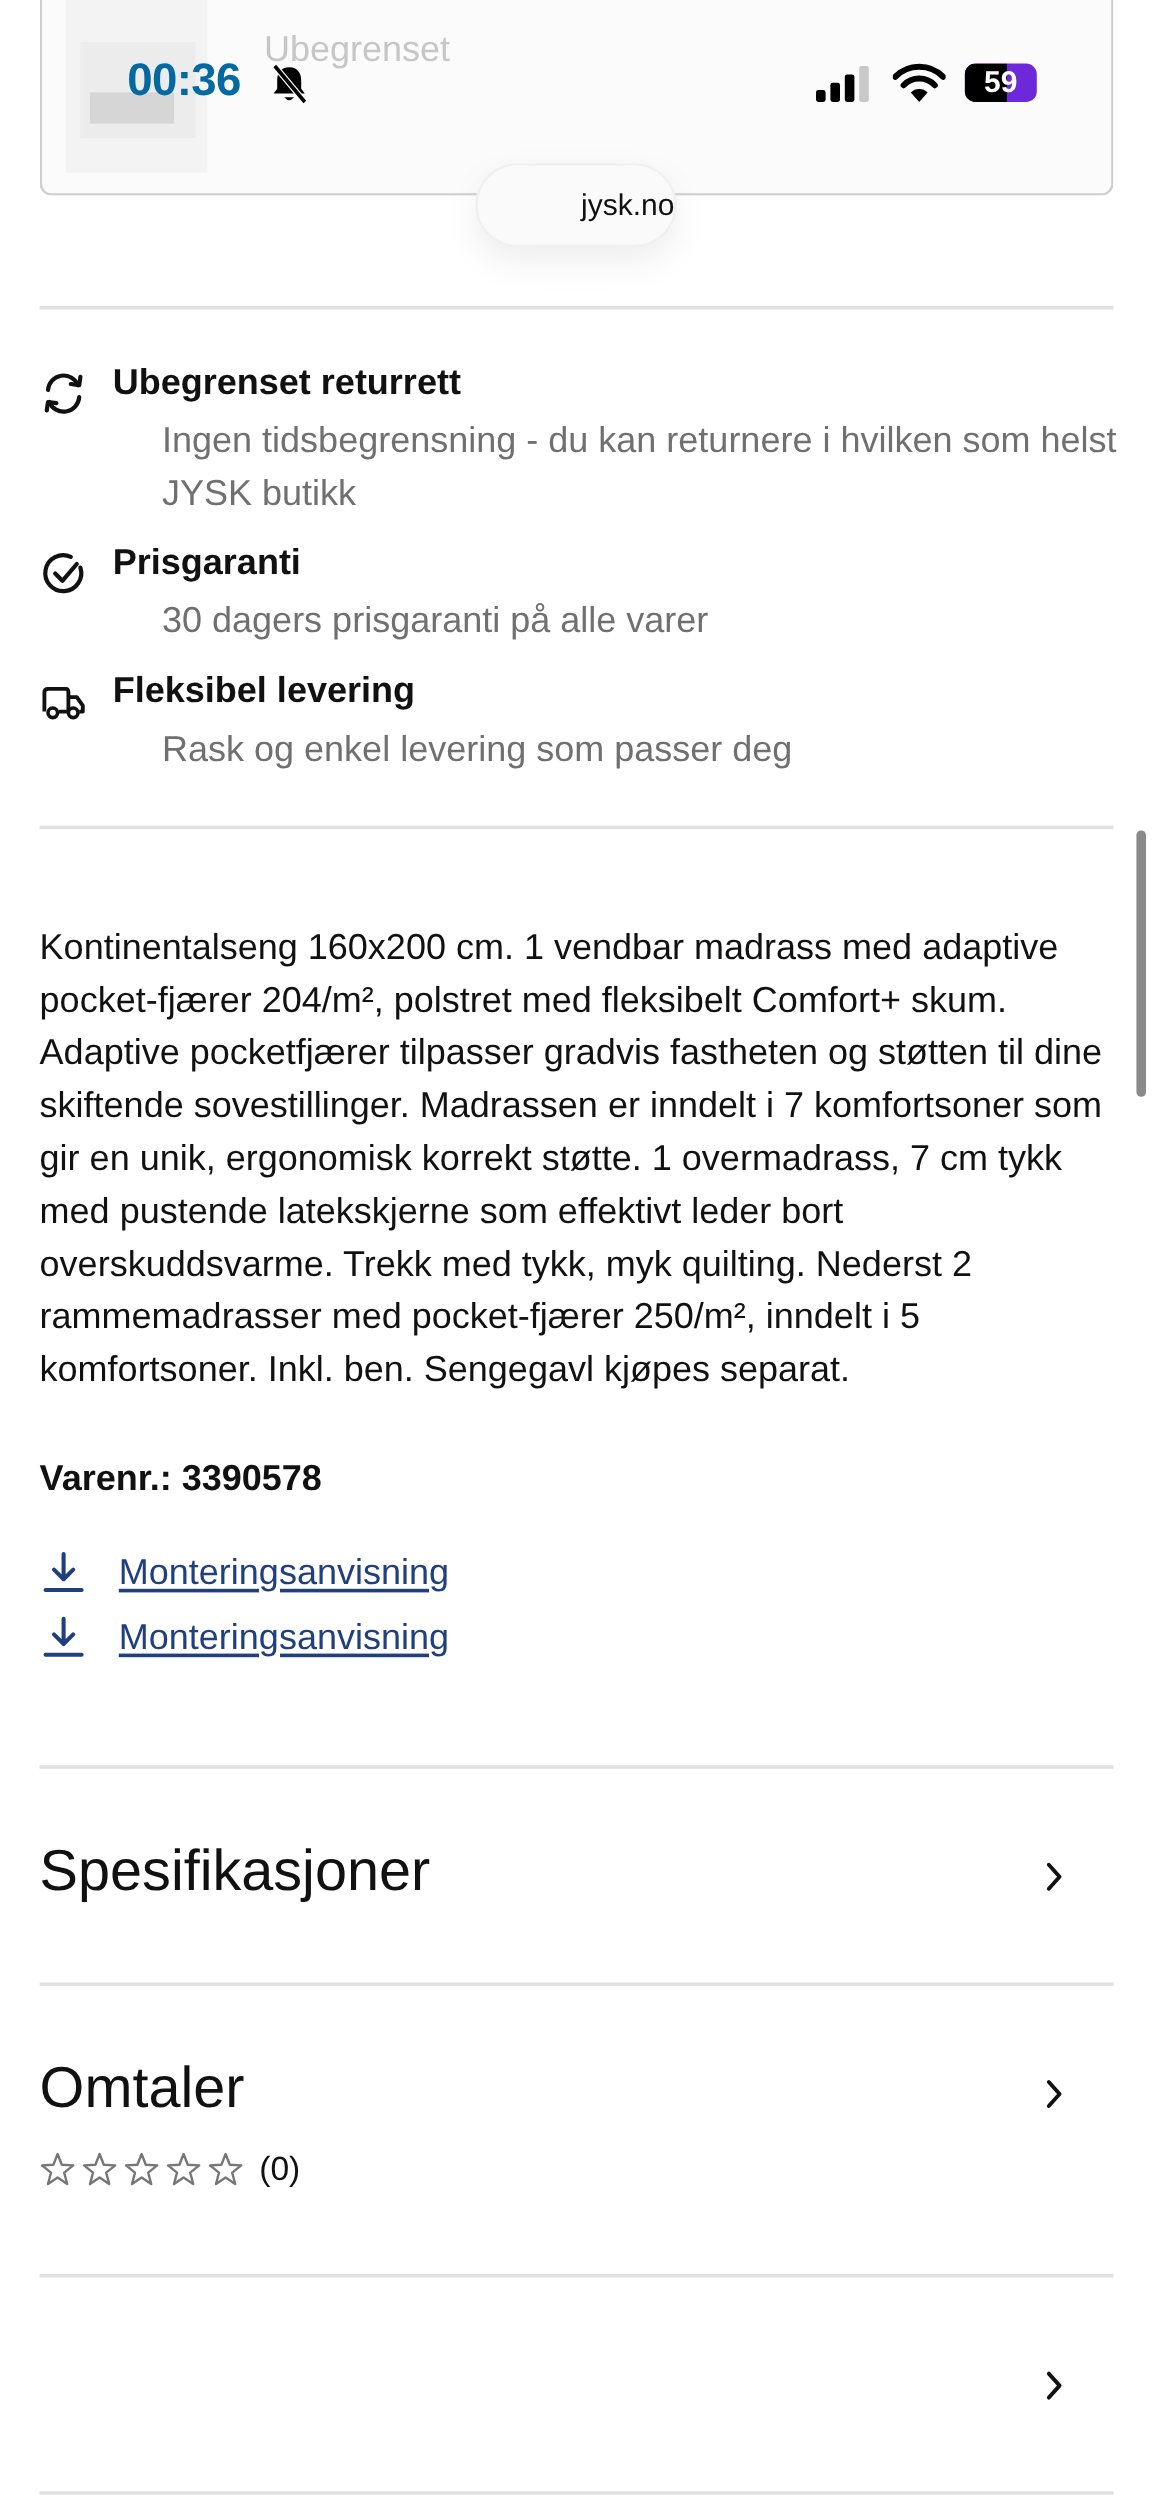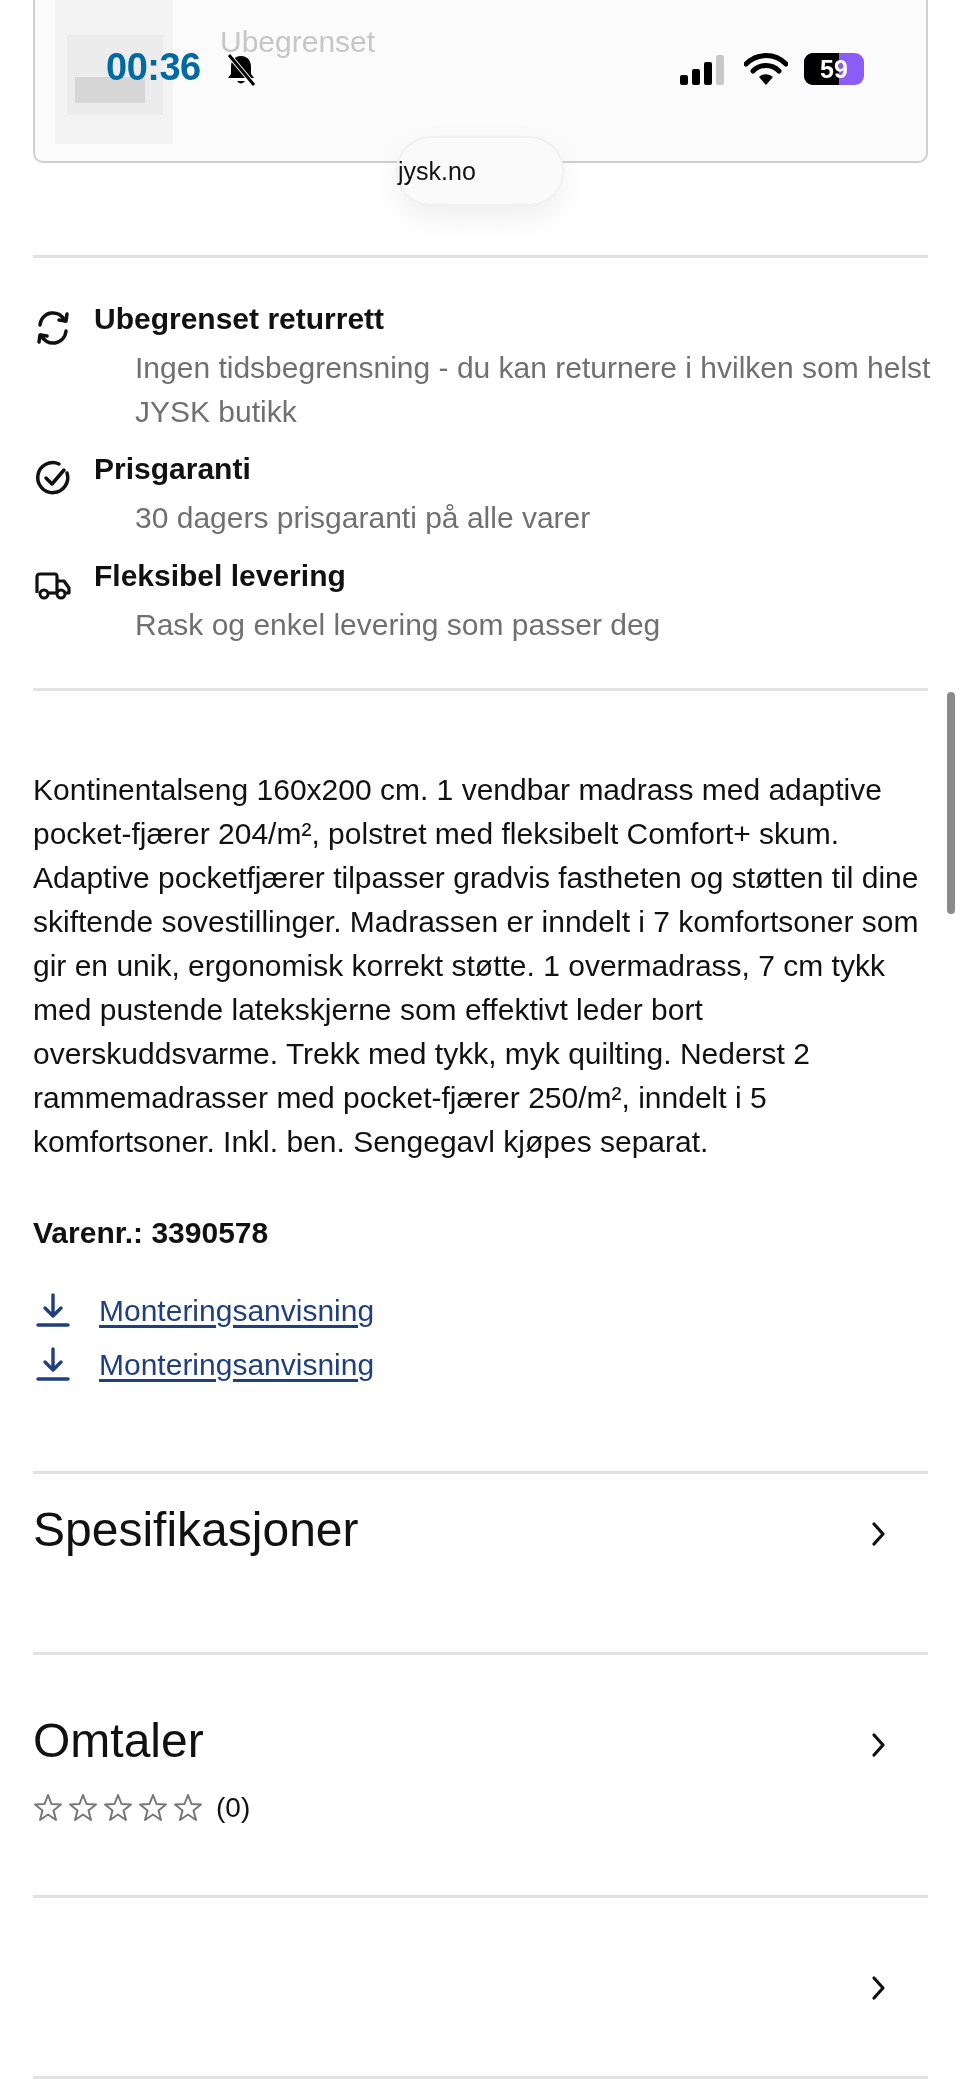--- a/index.html
+++ b/index.html
@@ -12,27 +12,27 @@
   .top-card .thumb { position: absolute; left: 20px; top: 20px; width: 118px; height: 144px; background: #f3f3f3; }
   .top-card .thumb .board { position: absolute; left: 12px; top: 35px; width: 96px; height: 80px; background: #ececec; }
   .top-card .thumb .board .panel { position: absolute; left: 8px; top: 42px; width: 70px; height: 26px; background: #d6d6d6; }
   .top-card .cat { position: absolute; left: 185px; top: 45px; font-size: 30px; color: #c6c6c6; }
 
   
   .status-time { position: absolute; left: 106px; top: 46px; font-size: 38px; font-weight: bold; color: #0369a1; letter-spacing: -0.5px; }
   .bell { position: absolute; left: 224px; top: 52px; width: 34px; height: 36px; }
   .signal { position: absolute; left: 680px; top: 55px; width: 50px; height: 30px; }
   .wifi { position: absolute; left: 744px; top: 52px; width: 44px; height: 34px; }
-  .battery { position: absolute; left: 804px; top: 53px; width: 60px; height: 32px; border-radius: 9px; overflow: hidden; background: #8b5cf6; }
+  .battery { position: absolute; left: 804px; top: 53px; width: 60px; height: 32px; border-radius: 9px; overflow: hidden; background: #6d28d9; }
   .battery .fill { position: absolute; left: 0; top: 0; bottom: 0; width: 58%; background: #000; }
   .battery .pct { position: absolute; left: 0; right: 0; top: 2px; text-align: center; color: #fff; font-size: 25px; font-weight: bold; }
 
   .url-pill { position: absolute; left: 396px; top: 136px; width: 168px; height: 70px; border-radius: 35px;
     background: #fafafa; border: 2px solid #f0f0f0; box-shadow: 0 12px 30px rgba(0,0,0,0.07);
-    font-size: 25px; color: #111; text-align: left; line-height: 66px; }
+    font-size: 25px; color: #111; text-align: right; line-height: 66px; }
 
   .divider { position: absolute; left: 33px; width: 895px; height: 3px; background: #e2e2e2; }
 
   .perk { position: absolute; left: 33px; }
   .perk .icon { position: absolute; left: 0; top: 6px; width: 40px; height: 40px; }
   .perk .title { position: absolute; left: 61px; top: 0; font-size: 30px; font-weight: bold; white-space: nowrap; color: #111; }
   .perk .desc { position: absolute; left: 61px; top: 44px; width: 820px; font-size: 30px; line-height: 44px; color: #707070; margin-left: 41px; }
 
   .description { position: absolute; left: 33px; top: 768px; width: 895px; font-size: 30px; line-height: 44px; color: #111; }
 
@@ -138,21 +138,21 @@
 <a class="dl-link" style="top:1342px;">
   <svg class="dl-icon" viewBox="0 0 40 40">
     <path d="M20 4 L20 24 M12 17 L20 25 L28 17" stroke="#1f3f7f" stroke-width="3.4" fill="none" stroke-linecap="round" stroke-linejoin="round"></path>
     <line x1="5" y1="34" x2="35" y2="34" stroke="#1f3f7f" stroke-width="3.4" stroke-linecap="round"></line>
   </svg>
   <span class="dl-text">Monteringsanvisning</span>
 </a>
 
 <div class="divider" style="top:1471px;"></div>
 
-<div class="acc-row" style="top:1444px; height:232px;">
+<div class="acc-row" style="top:1474px; height:232px;">
   <div class="acc-title" style="top:58px;">Spesifikasjoner</div>
   <svg class="chev" style="top:76px;" viewBox="0 0 18 28">
     <path d="M4 4 L13 14 L4 24" stroke="#111" stroke-width="3.2" fill="none" stroke-linecap="round" stroke-linejoin="round"></path>
   </svg>
 </div>
 
 <div class="divider" style="top:1652px;"></div>
 
 <div class="acc-row" style="top:1655px; height:240px;">
   <div class="acc-title" style="top:58px;">Omtaler</div>

